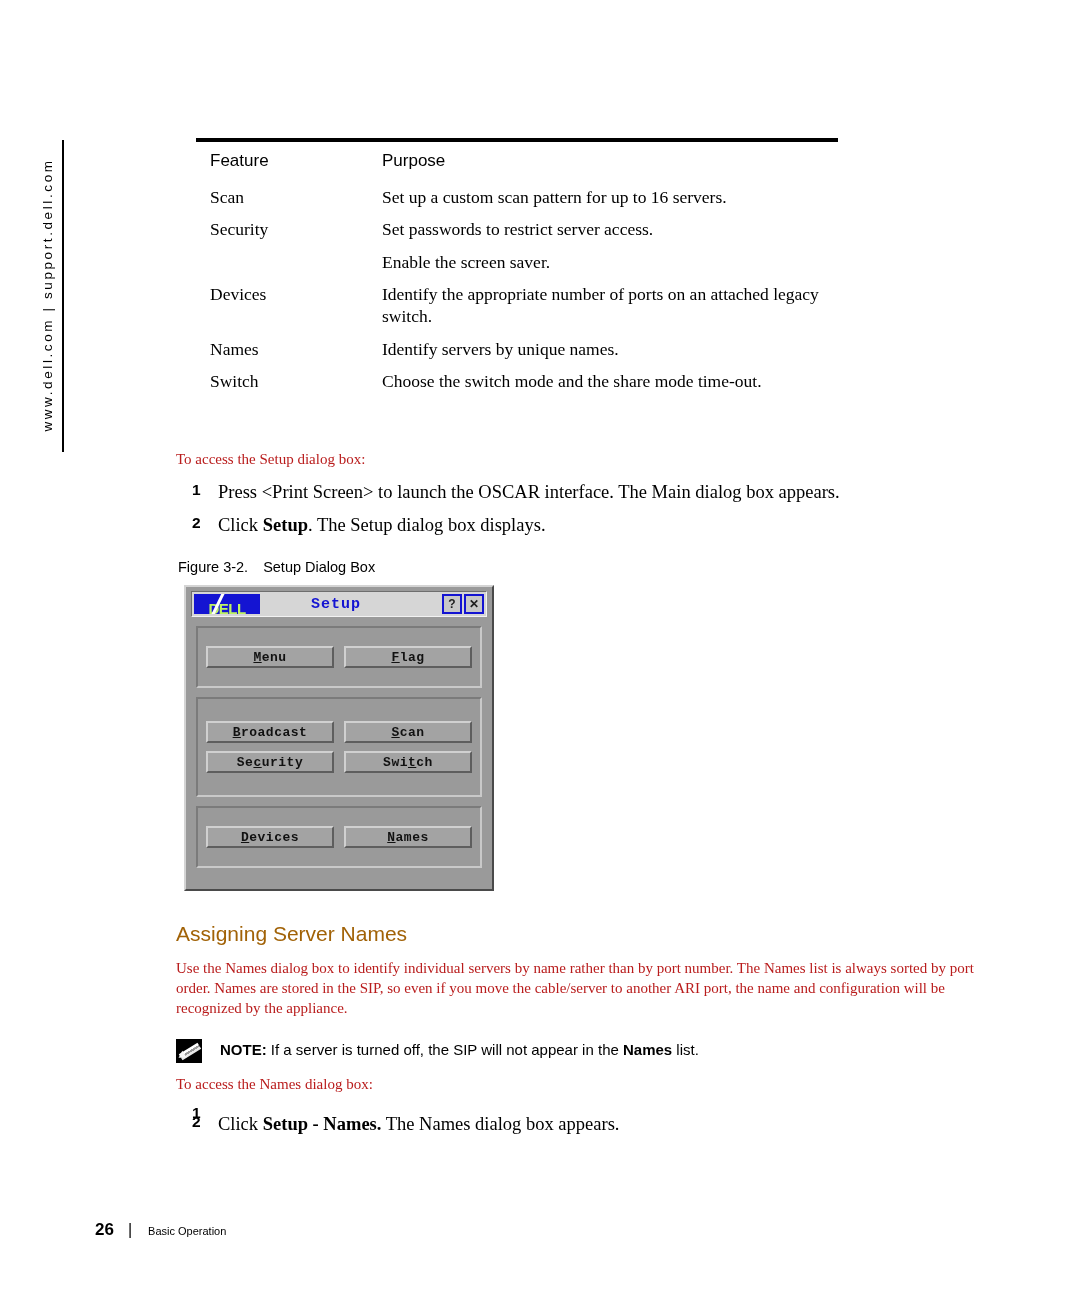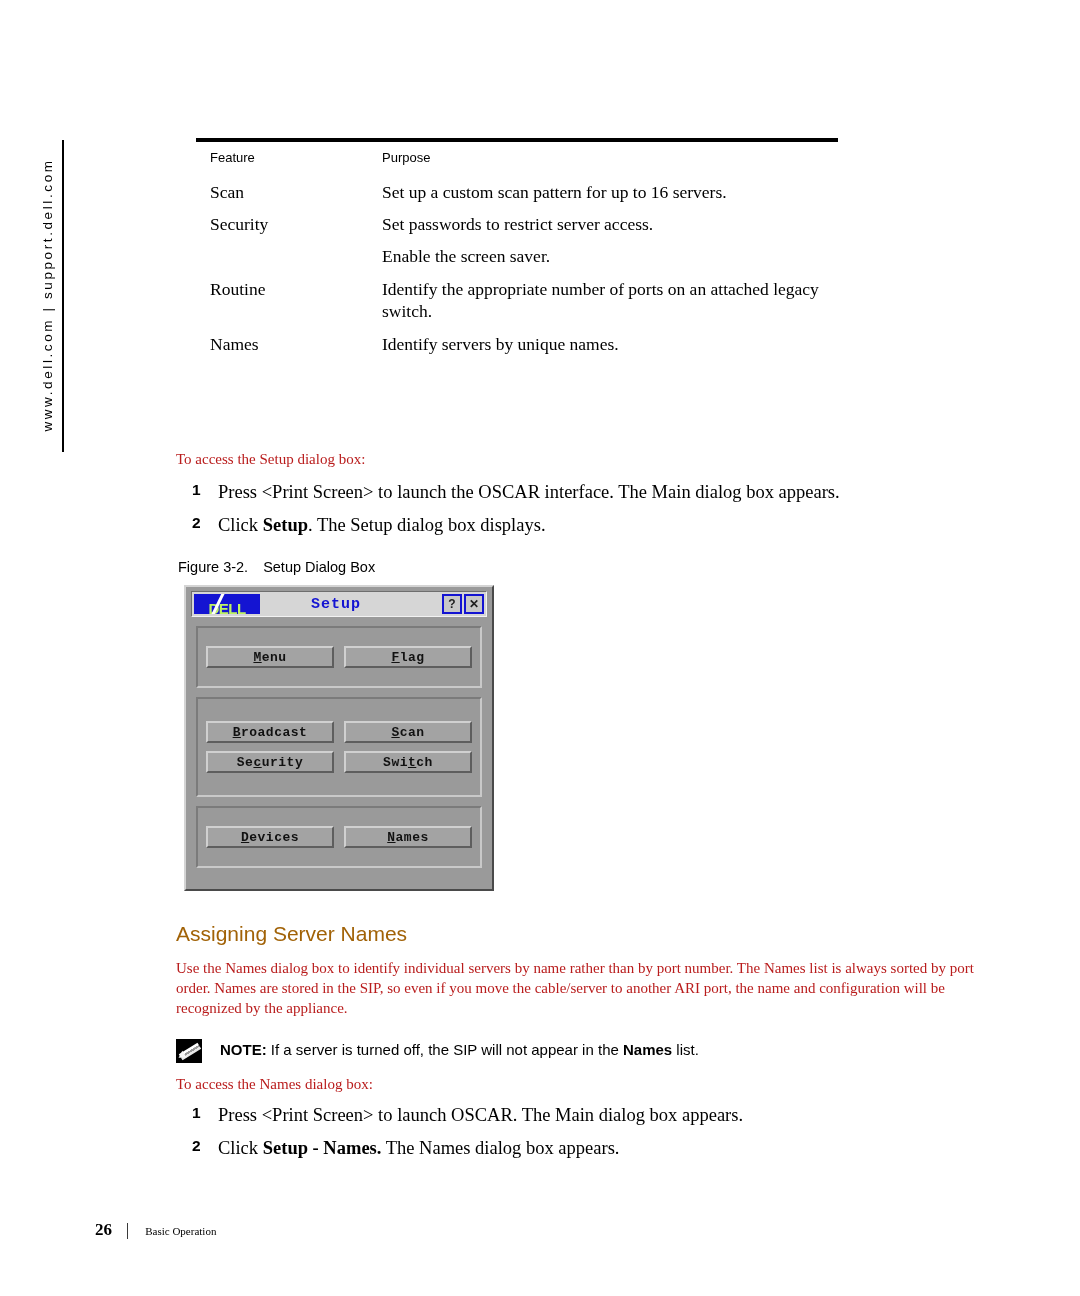--- a/index.html
+++ b/index.html
@@ -76,21 +76,21 @@
   table.feat td {
     vertical-align: top;
     padding: 0 0 10px 0;
     font-size: 17.5px;
     line-height: 1.28;
   }
   table.feat td.c1 { width: 172px; padding-left: 14px; }
   table.feat td.c2 { }
   table.feat tr.hdr td {
     font-family: "Liberation Sans", sans-serif;
-    font-size: 13px;
+    font-size: 17px;
     padding-bottom: 14px;
   }
   table.feat tr.sub td { padding-top: 0; margin-top: 16px; }
 
   
   .body-text {
     position: absolute;
     font-size: 15px;
     line-height: 1.34;
     color: #b91c1c;
@@ -319,21 +319,21 @@
     margin-left: 18px;
     padding-top: 2px;
     white-space: nowrap;
   }
 
   
   .footer {
     position: absolute;
     left: 95px;
     top: 1220px;
-    font-family: Liberation Serif, serif;
+    font-family: Liberation Sans, sans-serif;
     font-size: 16px;
     display: flex;
     align-items: baseline;
   }
   .footer .pgnum { font-weight: bold; font-size: 17px; }
   .footer .bar { margin: 0 16px 0 14px; }
   .footer .sect { font-size: 11px; }
 </style>
 </head>
 <body>
@@ -357,26 +357,30 @@
       </tr>
       <tr>
         <td class="c1">Security</td>
         <td class="c2">Set passwords to restrict server access.</td>
       </tr>
       <tr class="sub">
         <td class="c1"></td>
         <td class="c2">Enable the screen saver.</td>
       </tr>
       <tr>
-        <td class="c1">Routine</td>
+        <td class="c1">Devices</td>
         <td class="c2">Identify the appropriate number of ports on an attached legacy switch.</td>
       </tr>
       <tr>
         <td class="c1">Names</td>
         <td class="c2">Identify servers by unique names.</td>
+      </tr>
+      <tr>
+        <td class="c1">Switch</td>
+        <td class="c2">Choose the switch mode and the share mode time-out.</td>
       </tr>
     </tbody>
   </table>
 </div>
 
 <div class="body-text lead-line" style="top:449px;">To access the Setup dialog box:</div>
 
 <ol class="steps" style="position:absolute; left:176px; top:480px; width:800px;">
   <li>
     <span class="num">1</span><span>Press &lt;Print Screen&gt; to launch the OSCAR interface. The Main dialog box appears.</span>
@@ -438,21 +442,21 @@
     <div class="pencil"></div>
     <div class="tip"></div>
   </div>
   <div class="note-text"><b>NOTE:</b><span> If a server is turned off, the SIP will not appear in the </span><b>Names</b><span> list.</span></div>
 </div>
 
 <div class="body-text lead-line" style="top:1074px;">To access the Names dialog box:</div>
 
 <ol class="steps" style="position:absolute; left:176px; top:1103px; width:800px;">
   <li>
-    <span class="num">1</span><span>Press &lt;Print Screen&gt; to launch OSCAR. The Main dialog box appears.</span>
+    <span class="num">1</span>
   </li>
   <li>
     <span class="num">2</span><span>Click </span><b>Setup - Names.</b><span> The Names dialog box appears.</span>
   </li>
 </ol>
 
 <div class="footer">
   <span class="pgnum">26</span>
   <span class="bar">|</span>
   <span class="sect">Basic Operation</span>

